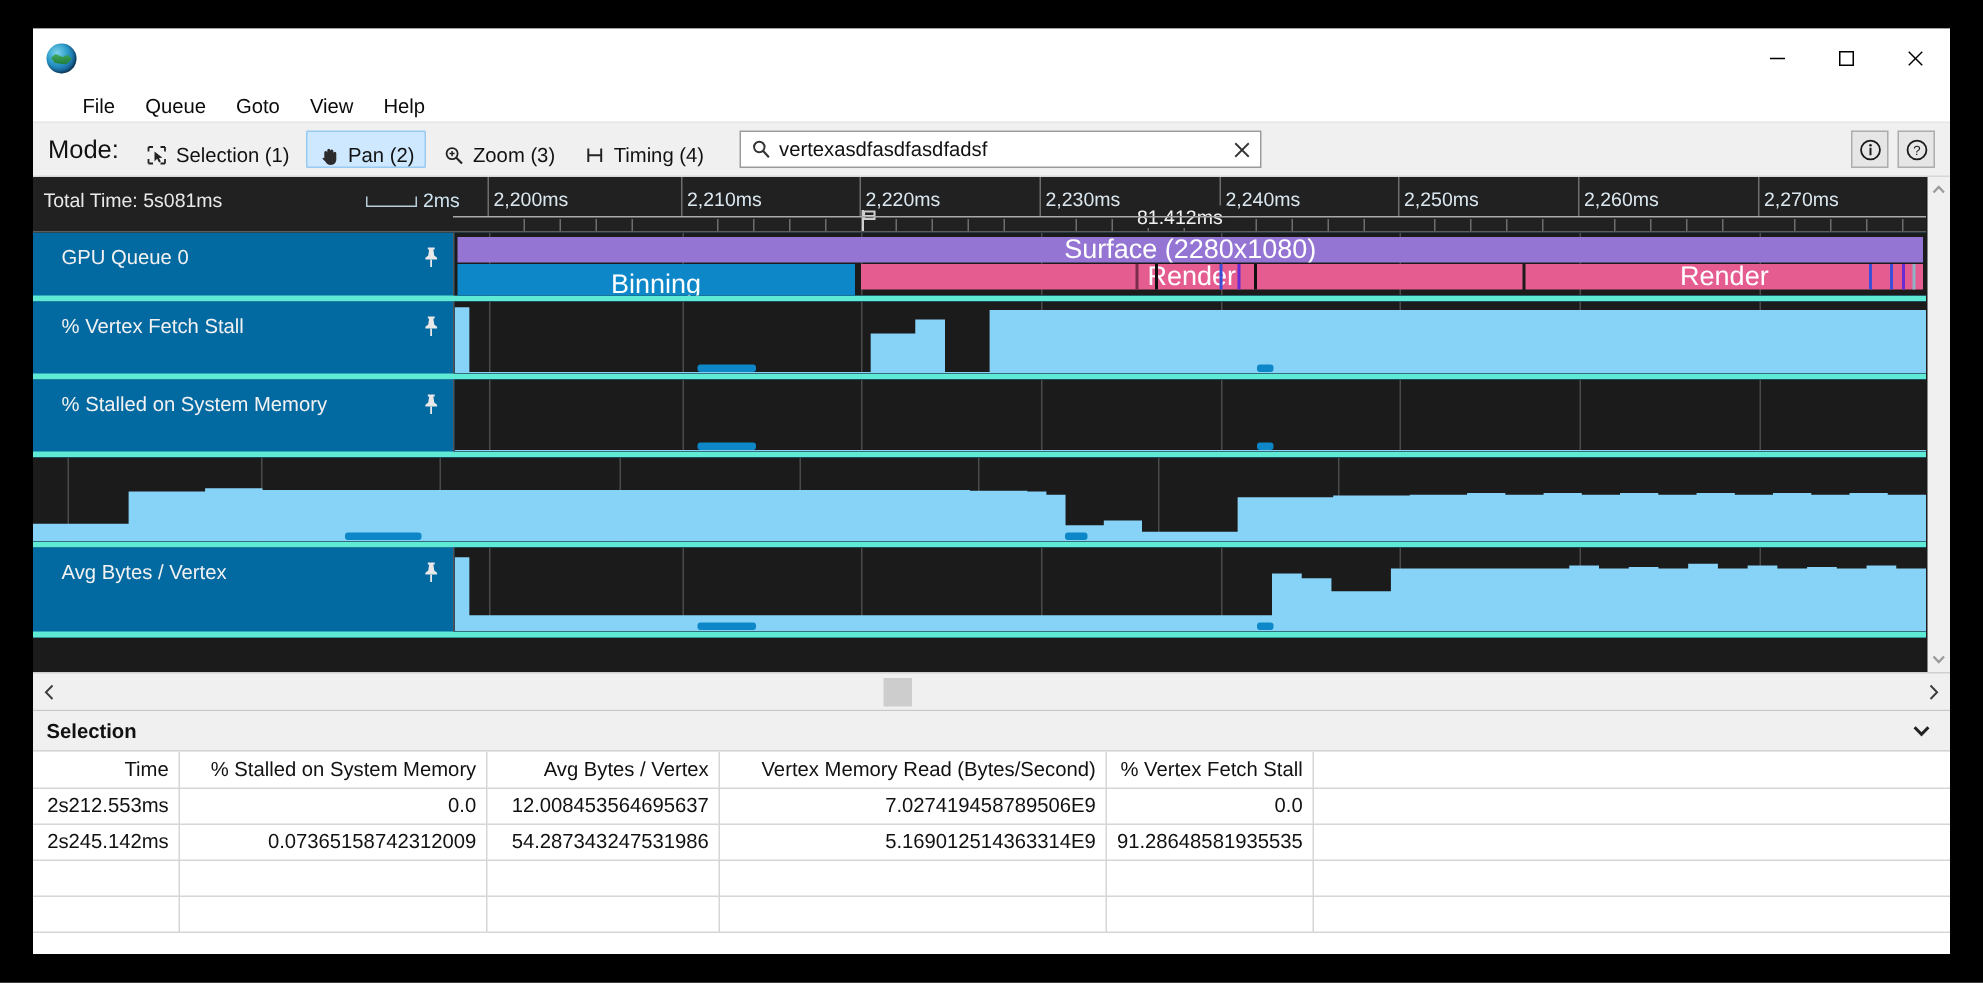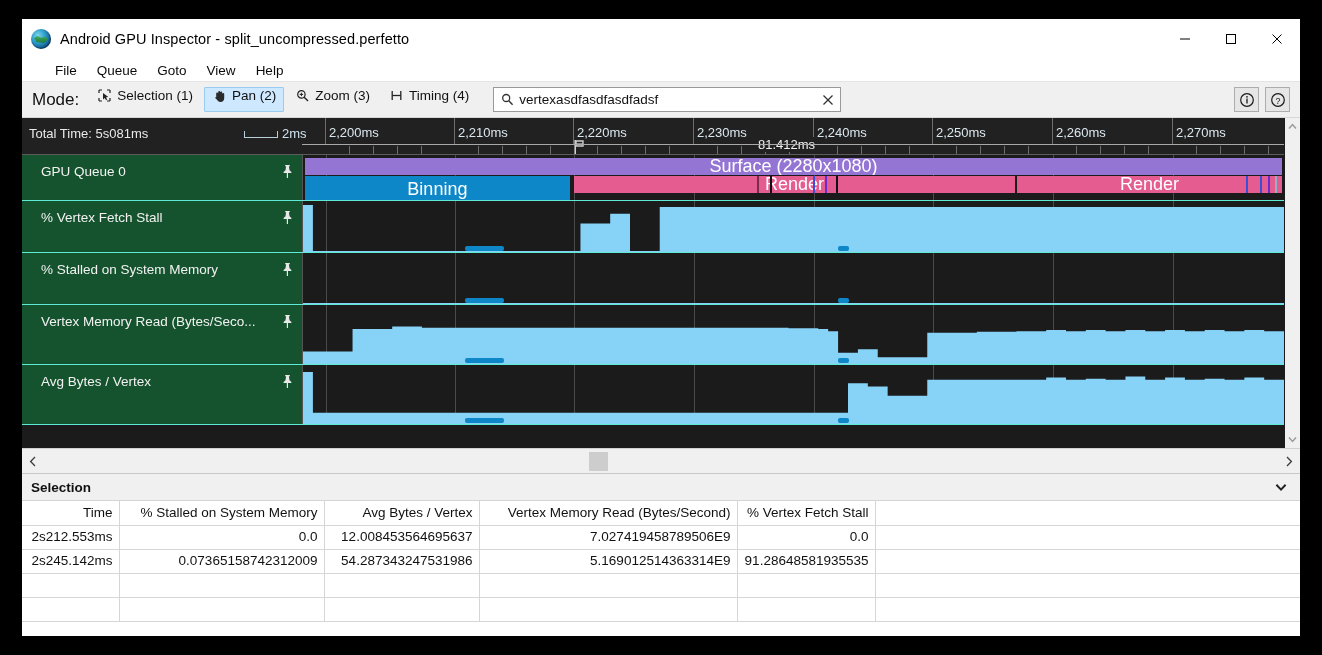--- a/index.html
+++ b/index.html
@@ -66,21 +66,21 @@
   
   .toolbar {
     height: 36px; min-height: 36px;
     display: flex; align-items: center;
     background: #f0f0f0;
     border-bottom: 1px solid #d7d7d7;
     padding-left: 7px;
   }
   .mode-label { font-size: 17px; color: #111; margin: 0 10px 0 3px; white-space: nowrap; }
   .mode-btn {
-    display: flex; align-items: flex-start; gap: 5px;
+    display: flex; align-items: flex-end; gap: 5px;
     height: 25px; padding: 0 7px;
     font-size: 13.5px; color: #111; white-space: nowrap;
     border: 1px solid transparent; border-radius: 1px;
     margin-right: 3px;
   }
   .mode-btn.active { background: #cde8ff; border-color: #99caf0; }
   .mode-ico { width: 15px; height: 15px; display: flex; align-items: center; justify-content: center; }
   .search-wrap {
     position: relative;
     width: 348px; height: 25px;
@@ -160,22 +160,22 @@
   }
   .range-label {
     position: absolute; top: 19px;
     font-size: 13px; color: #f1f1f1;
     background: #212121; padding: 0 4px; white-space: nowrap;
   }
   
   .tracks { position: relative; height: 293px; overflow: hidden; }
   .track {
     position: relative; display: flex;
-    border-bottom: 1px solid #5eead4;
-    background: #14532d;
+    border-bottom: 4px solid #5eead4;
+    background: #0369a1;
   }
   .track-head {
     width: 281px; min-width: 281px;
     position: relative;
     border-right: 1px solid #555;
     display: flex; align-items: flex-start;
   }
   .track-name {
     font-size: 13.5px; color: #f2f2f2;
     padding: 9px 0 0 19px; white-space: nowrap;
@@ -237,21 +237,20 @@
   .col-3 { width: 258px; } .col-4 { width: 138px; } .col-5 { width: auto; }
   .col-last { border-right: none !important; }
 </style>
 </head>
 <body>
 
 <div class="app-window">
 
   <div class="titlebar">
     <div class="app-icon"></div>
-    <div class="title-text">Android GPU Inspector - split_uncompressed.perfetto</div>
     <div class="win-controls">
       <div class="win-btn">
         <svg width="12" height="12" viewBox="0 0 12 12">
             <line x1="1" y1="6" x2="11" y2="6" stroke="#000" stroke-width="1"></line>
           </svg>
       </div>
       <div class="win-btn">
         <svg width="12" height="12" viewBox="0 0 12 12">
             <rect x="1.5" y="1.5" width="9" height="9" fill="none" stroke="#000" stroke-width="1"></rect>
           </svg>
@@ -500,29 +499,20 @@
               <div class="vgrid" style="left: 750px;"></div>
               <div class="vgrid" style="left: 870px;"></div>
               <svg class="counter-svg" viewBox="0 0 100 100" preserveAspectRatio="none">
                 <path d="M0,100 L0.000,100.000 L0.000,100.000 L0.000,98.080 L1.010,98.080 L1.010,98.080 L2.020,98.080 L2.020,98.080 L3.030,98.080 L3.030,98.080 L4.040,98.080 L4.040,98.080 L5.051,98.080 L5.051,98.080 L6.061,98.080 L6.061,98.080 L7.071,98.080 L7.071,98.080 L8.081,98.080 L8.081,98.080 L9.091,98.080 L9.091,98.080 L10.101,98.080 L10.101,98.080 L11.111,98.080 L11.111,98.080 L12.121,98.080 L12.121,98.080 L13.131,98.080 L13.131,98.080 L14.141,98.080 L14.141,98.080 L15.152,98.080 L15.152,98.080 L16.162,98.080 L16.162,98.080 L17.172,98.080 L17.172,98.080 L18.182,98.080 L18.182,98.080 L19.192,98.080 L19.192,98.080 L20.202,98.080 L20.202,98.080 L21.212,98.080 L21.212,98.080 L22.222,98.080 L22.222,98.080 L23.232,98.080 L23.232,98.080 L24.242,98.080 L24.242,98.080 L25.253,98.080 L25.253,98.080 L26.263,98.080 L26.263,98.080 L27.273,98.080 L27.273,98.080 L28.283,98.080 L28.283,98.080 L29.293,98.080 L29.293,98.080 L30.303,98.080 L30.303,98.080 L31.313,98.080 L31.313,98.080 L32.323,98.080 L32.323,98.080 L33.333,98.080 L33.333,98.080 L34.343,98.080 L34.343,98.080 L35.354,98.080 L35.354,98.080 L36.364,98.080 L36.364,98.080 L37.374,98.080 L37.374,98.080 L38.384,98.080 L38.384,98.080 L39.394,98.080 L39.394,98.080 L40.404,98.080 L40.404,98.080 L41.414,98.080 L41.414,98.080 L42.424,98.080 L42.424,98.080 L43.434,98.080 L43.434,98.080 L44.444,98.080 L44.444,98.080 L45.455,98.080 L45.455,98.080 L46.465,98.080 L46.465,98.080 L47.475,98.080 L47.475,98.080 L48.485,98.080 L48.485,98.080 L49.495,98.080 L49.495,98.080 L50.505,98.080 L50.505,98.080 L51.515,98.080 L51.515,98.080 L52.525,98.080 L52.525,98.080 L53.535,98.080 L53.535,98.080 L54.545,98.080 L54.545,98.080 L55.556,98.080 L55.556,98.080 L56.566,98.080 L56.566,98.080 L57.576,98.080 L57.576,98.080 L58.586,98.080 L58.586,98.080 L59.596,98.080 L59.596,98.080 L60.606,98.080 L60.606,98.080 L61.616,98.080 L61.616,98.080 L62.626,98.080 L62.626,98.080 L63.636,98.080 L63.636,98.080 L64.646,98.080 L64.646,98.080 L65.657,98.080 L65.657,98.080 L66.667,98.080 L66.667,98.080 L67.677,98.080 L67.677,98.080 L68.687,98.080 L68.687,98.080 L69.697,98.080 L69.697,98.080 L70.707,98.080 L70.707,98.080 L71.717,98.080 L71.717,98.080 L72.727,98.080 L72.727,98.080 L73.737,98.080 L73.737,98.080 L74.747,98.080 L74.747,98.080 L75.758,98.080 L75.758,98.080 L76.768,98.080 L76.768,98.080 L77.778,98.080 L77.778,98.080 L78.788,98.080 L78.788,98.080 L79.798,98.080 L79.798,98.080 L80.808,98.080 L80.808,98.080 L81.818,98.080 L81.818,98.080 L82.828,98.080 L82.828,98.080 L83.838,98.080 L83.838,98.080 L84.848,98.080 L84.848,98.080 L85.859,98.080 L85.859,98.080 L86.869,98.080 L86.869,98.080 L87.879,98.080 L87.879,98.080 L88.889,98.080 L88.889,98.080 L89.899,98.080 L89.899,98.080 L90.909,98.080 L90.909,98.080 L91.919,98.080 L91.919,98.080 L92.929,98.080 L92.929,98.080 L93.939,98.080 L93.939,98.080 L94.949,98.080 L94.949,98.080 L95.960,98.080 L95.960,98.080 L96.970,98.080 L96.970,98.080 L97.980,98.080 L97.980,98.080 L98.990,98.080 L98.990,98.080 L100.000,98.080 L100,100 Z" fill="#87d2f7"></path>
               </svg>
               <div class="sel-marker" style="left: 16.5%; width: 4%; bottom: 1px;"></div>
               <div class="sel-marker" style="left: 54.5%; width: 1.2%; bottom: 1px;"></div>
             </div>
           </div>
           <div class="track" style="height: 60px;">
-            <div class="track-head">
-              <div class="track-name">Vertex Memory Read (Bytes/Seco...</div>
-              <div class="pin-btn">
-                <svg width="13" height="15" viewBox="0 0 13 15">
-                  <path d="M4.2 1 h4.6 v1.3 h-0.9 l0.6 4 1.9 1.6 v1.1 H2.6 V7.9 L4.5 6.3 5.1 2.3 H4.2 Z" fill="#e8e8e8"></path>
-                  <line x1="6.4" y1="9" x2="6.4" y2="14" stroke="#e8e8e8" stroke-width="1.2"></line>
-                </svg>
-              </div>
-            </div>
             <div class="track-body">
               <div class="vgrid" style="left: 23px;"></div>
               <div class="vgrid" style="left: 152px;"></div>
               <div class="vgrid" style="left: 271px;"></div>
               <div class="vgrid" style="left: 391px;"></div>
               <div class="vgrid" style="left: 511px;"></div>
               <div class="vgrid" style="left: 630px;"></div>
               <div class="vgrid" style="left: 750px;"></div>
               <div class="vgrid" style="left: 870px;"></div>
               <svg class="counter-svg" viewBox="0 0 100 100" preserveAspectRatio="none">

